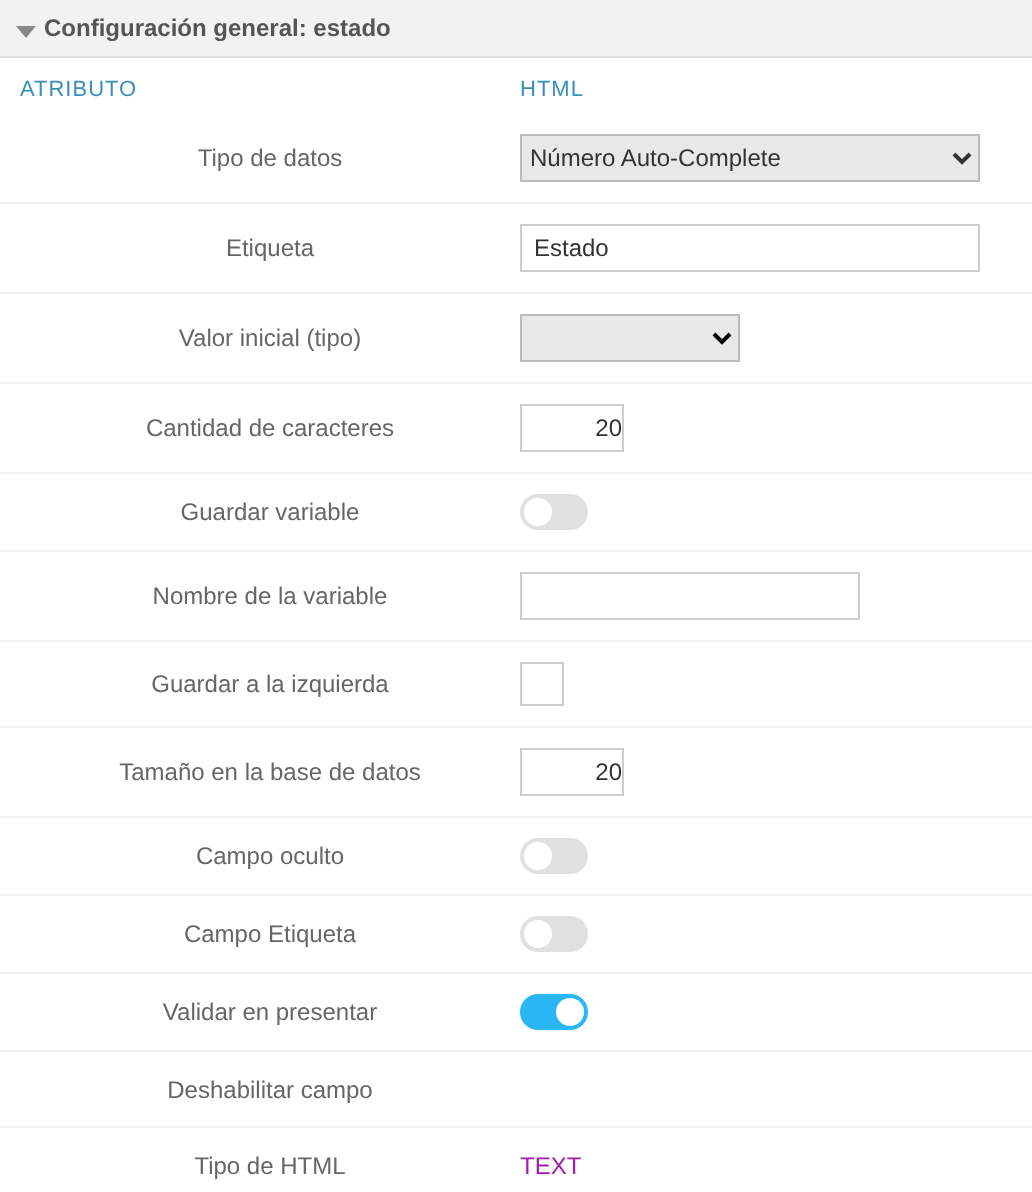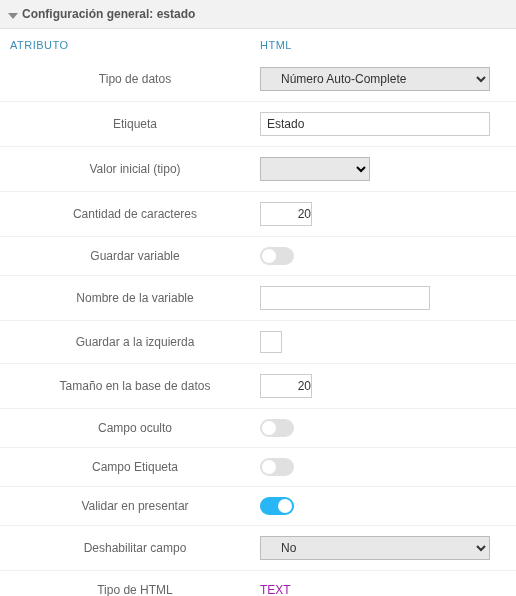--- a/index.html
+++ b/index.html
@@ -7,21 +7,21 @@
 .panel { background: #fff; }
 .header { background: #f2f2f2; border-bottom: 1px solid #e0e0e0; padding: 7px 10px; display: flex; align-items: flex-end; gap: 6px; }
 .header-icon { width: 0; height: 0; border-top: 5px solid transparent; border-bottom: 5px solid transparent; border-left: 6px solid #888; transform: rotate(90deg); }
 .header-title { font-weight: bold; font-size: 12px; color: #555; }
 .col-headers { display: flex; padding: 10px 10px 6px; }
 .col-headers div { color: #3a8fb7; font-size: 11px; letter-spacing: 0.5px; }
 .col-attr { width: 250px; }
 .row { display: flex; align-items: center; padding: 10px 10px; border-bottom: 1px solid #f0f0f0; min-height: 38px; }
 .label { width: 250px; color: #666; font-size: 12px; text-align: center; }
 .value { flex: 1; display: flex; align-items: center; }
-.select-wide { width: 230px; height: 24px; background: #e8e8e8; border: 1px solid #bbb; font-size: 12px; padding: 2px 16px; color: #333; }
+.select-wide { width: 230px; height: 24px; background: #e8e8e8; border: 1px solid #bbb; font-size: 12px; padding: 2px 0; color: #333; }
 .select-small { width: 110px; height: 24px; background: #e8e8e8; border: 1px solid #bbb; }
 .input-text { width: 230px; height: 24px; border: 1px solid #ccc; padding: 2px 6px; font-size: 12px; color: #333; }
 .input-var { width: 170px; height: 24px; border: 1px solid #ccc; padding: 2px 6px; background: #fff; }
 .input-num { width: 52px; height: 24px; border: 1px solid #ccc; padding: 2px 0; font-size: 12px; text-align: right; color: #333; }
 .input-check { width: 22px; height: 22px; border: 1px solid #ccc; background: #fff; }
 .toggle { width: 34px; height: 18px; border-radius: 10px; position: relative; cursor: pointer; }
 .toggle-off { background: #e0e0e0; }
 .toggle-on { background: #29b6f6; }
 .toggle-knob { width: 14px; height: 14px; background: #fff; border-radius: 50%; position: absolute; top: 2px; }
 .toggle-off .toggle-knob { left: 2px; }
@@ -124,25 +124,20 @@
     <div class="label">Validar en presentar</div>
     <div class="value">
       <div class="toggle toggle-on">
           <div class="toggle-knob"></div>
         </div>
     </div>
   </div>
 
   <div class="row">
     <div class="label">Deshabilitar campo</div>
-    <div class="value">
-      <select class="select-wide">
-        <option>No</option>
-      </select>
-    </div>
   </div>
 
   <div class="row">
     <div class="label">Tipo de HTML</div>
     <div class="value">
       <span class="static-val">TEXT</span>
     </div>
   </div>
 
 </div>

